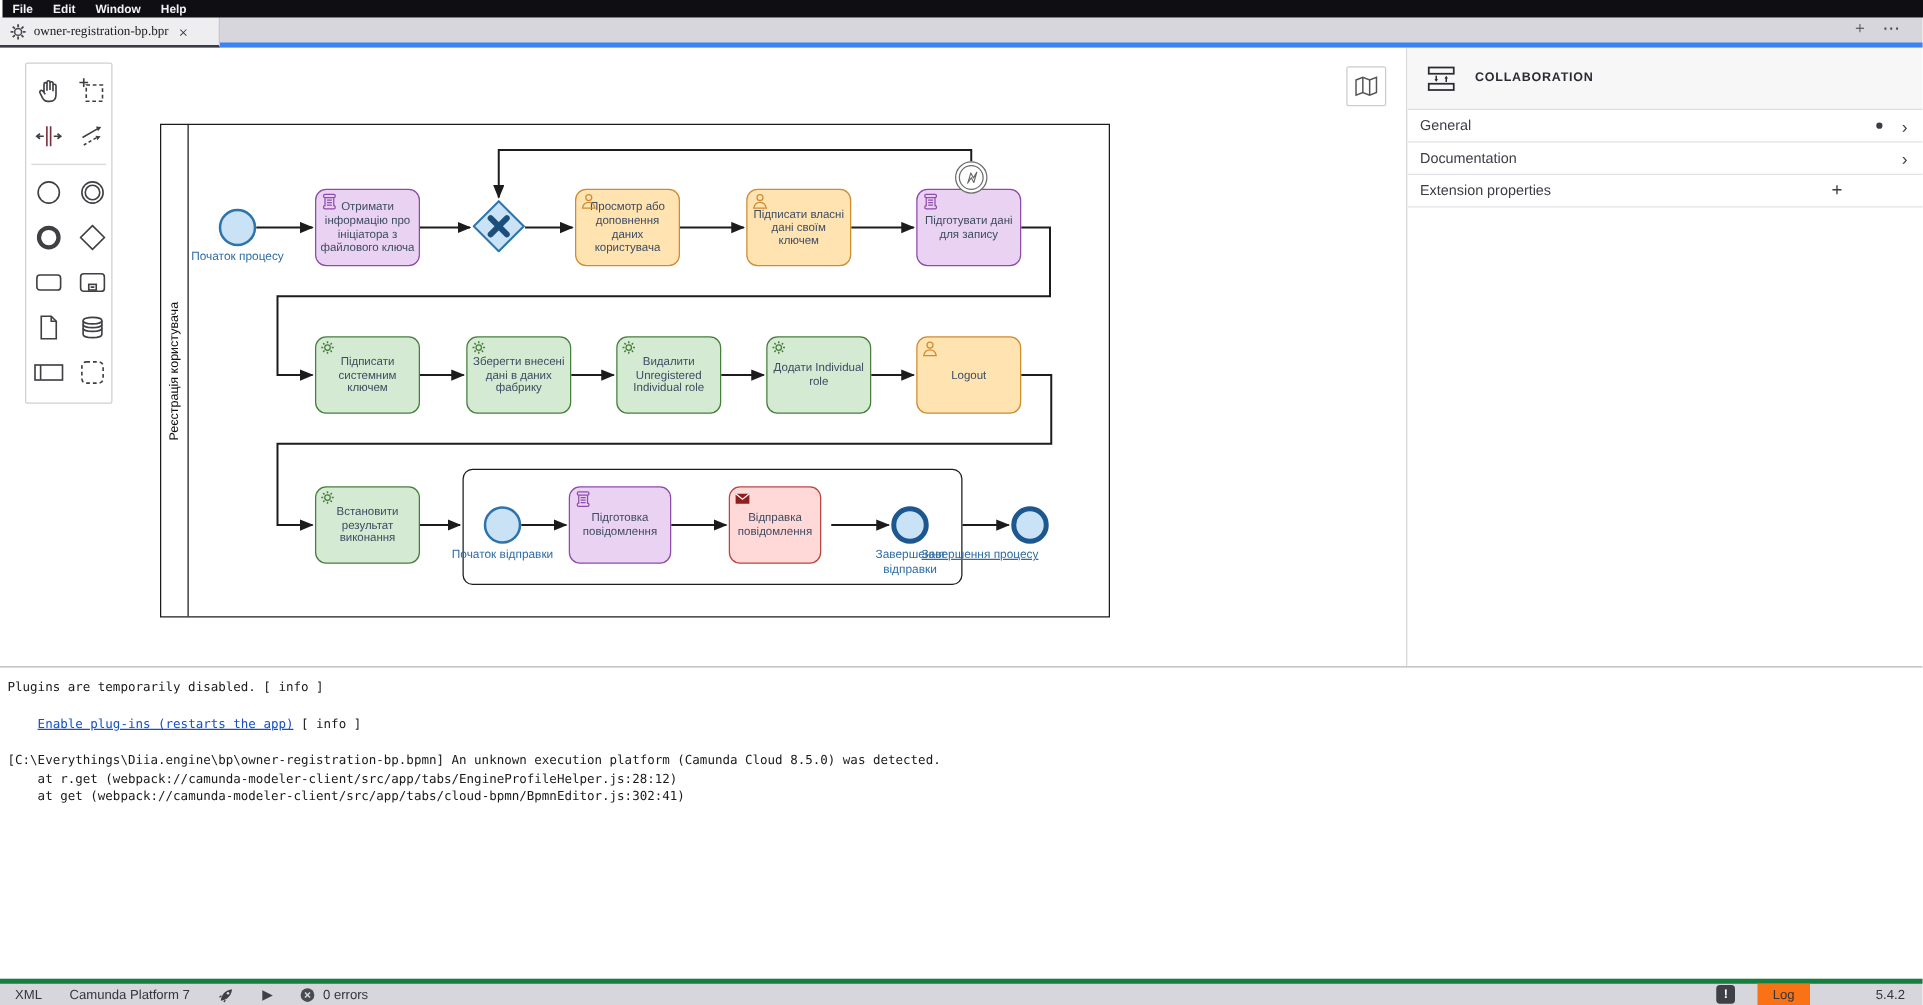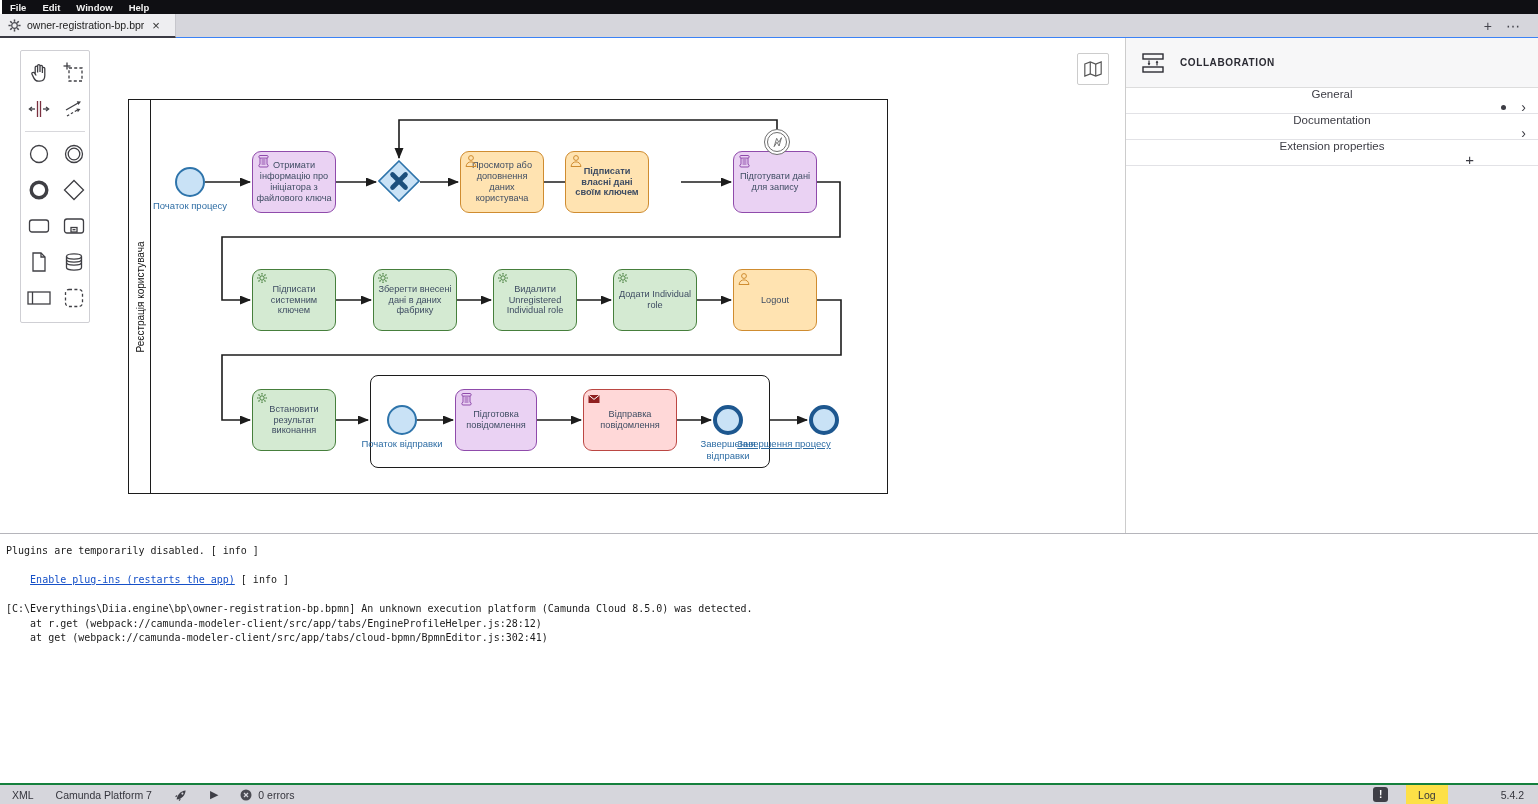--- a/index.html
+++ b/index.html
@@ -6,21 +6,21 @@
   html,body { width:1538px; height:804px; overflow:hidden; background:#fff;
     font-family:"Liberation Sans", sans-serif; }
 
   
   .menubar { position:absolute; left:2px; top:0; width:1538px; height:14px;
     background:#0f0f13; display:flex; align-items:center; gap:0; z-index:30; }
   .menu-item { color:#f2f2f2; font-size:9.5px; font-weight:600; padding:0 8px; cursor:default; }
 
   
   .tabbar { position:absolute; left:0; top:14px; width:1538px; height:24px;
-    background:#d6d6dc; border-bottom:1px solid #3b82f6; display:flex; z-index:29; }
+    background:#d6d6dc; border-bottom:4px solid #3b82f6; display:flex; z-index:29;font-family:Liberation Serif, serif; }
   .tab { width:176px; height:24px; background:#eeeef1; border-right:1px solid #c6c6cc;
     border-bottom:2px solid #3a3a44; display:flex; align-items:center; gap:6px; padding:0 8px; }
   .tab-title { font-size:10.5px; color:#222; white-space:nowrap; overflow:hidden; }
   .tab-close { font-size:13px; color:#333; line-height:1; margin-left:2px; cursor:pointer; }
   .tabbar-actions { margin-left:auto; display:flex; align-items:center; gap:14px; padding-right:18px; }
   .tabbar-btn { font-size:14px; color:#44444c; line-height:1; cursor:pointer; }
 
   
   .main { position:absolute; left:0; top:38px; width:1538px; height:495px; }
   .canvas { position:absolute; left:0; top:0; width:1126px; height:495px; background:#fff;
@@ -75,46 +75,46 @@
   .boundary-inner { position:absolute; inset:2px; border-radius:50%; border:1px solid #6e6e6e; }
 
   .connections { position:absolute; left:0; top:0; width:1126px; height:495px; z-index:2; }
 
   
   .props { position:absolute; left:1126px; top:0; width:412px; height:495px; background:#fff; }
   .props-header { height:50px; background:#f7f7f8; border-bottom:1px solid #ddd;
     display:flex; align-items:center; gap:14px; padding:0 14px; }
   .props-header-title { font-size:10px; font-weight:bold; letter-spacing:.6px; color:#2b2b33; }
   .props-row { height:26px; border-bottom:1px solid #e2e2e6; display:flex;
-    align-items:center; padding:0 10px; cursor:pointer;flex-direction:column; }
+    align-items:center; padding:0 10px; cursor:pointer; }
   .props-row-label { font-size:11.5px; color:#3c3c44; }
   .props-right { margin-left:auto; display:flex; align-items:center; gap:15px; padding-right:2px; }
   .props-dot { width:5px; height:5px; border-radius:50%; background:#3c3c44; }
   .props-chevron { font-size:14px; color:#3c3c44; line-height:1; }
   .props-plus { font-size:15px; color:#3c3c44; line-height:1; margin-right:52px; }
 
   
   .log-panel { position:absolute; left:0; top:533px; width:1538px; height:250px;
     background:#fff; border-top:1px solid #b5b5bb; padding:10px 0 0 6px;
     font-family:"DejaVu Sans Mono", monospace; font-size:10px; color:#1a1a1a; }
   .log-line { white-space:pre-wrap; line-height:14.5px; }
   .log-link { color:#1550c8; text-decoration:underline; cursor:pointer; }
 
   
   .statusbar { position:absolute; left:0; top:783px; width:1538px; height:21px;
-    background:#d6d6dc; border-top:2px solid #15803d; display:flex; align-items:center;
+    background:#d6d6dc; border-top:4px solid #15803d; display:flex; align-items:center;
     font-size:10.5px; color:#35353d; z-index:30; }
   .sb-left { display:flex; align-items:center; gap:22px; padding-left:12px; }
   .sb-item { display:flex; align-items:center; gap:6px; cursor:pointer; }
   .sb-right { margin-left:auto; display:flex; align-items:center; height:100%; }
   .sb-feedback { width:15px; height:15px; border-radius:3px; background:#3f3f47; color:#fff;
     font-size:10px; font-weight:bold; display:flex; align-items:center; justify-content:center;
     margin-right:18px; cursor:pointer; }
   .sb-log { height:100%; display:flex; align-items:center; padding:0 12px;
-    background:#fde047; cursor:pointer; }
+    background:#f97316; cursor:pointer; }
   .sb-version { padding:0 14px;margin-left:39px; }
   .play-glyph { font-size:11px; color:#3f3f47; }
 </style>
 </head>
 <body>
 
 <div class="menubar">
   <span class="menu-item">File</span>
   <span class="menu-item">Edit</span>
   <span class="menu-item">Window</span>
@@ -309,21 +309,21 @@
     </svg>
 
     <div class="task orange" style="left:460px; top:113px;">
       <svg class="node-icon" viewBox="0 0 14 14">
         <circle cx="7" cy="4" r="2.4" fill="none" stroke="#cf8c30" stroke-width="1"></circle>
         <path d="M2 12.5c.6-3.4 2.6-4.6 5-4.6s4.4 1.2 5 4.6z" fill="none" stroke="#cf8c30" stroke-width="1"></path>
       </svg>
       <span>Просмотр або доповнення даних користувача</span>
     </div>
 
-    <div class="task orange" style="left:565px; top:113px;font-weight:bold;">
+    <div class="task orange" style="left:597px; top:113px;">
       <svg class="node-icon" viewBox="0 0 14 14">
         <circle cx="7" cy="4" r="2.4" fill="none" stroke="#cf8c30" stroke-width="1"></circle>
         <path d="M2 12.5c.6-3.4 2.6-4.6 5-4.6s4.4 1.2 5 4.6z" fill="none" stroke="#cf8c30" stroke-width="1"></path>
       </svg>
       <span>Підписати власні дані своїм ключем</span>
     </div>
 
     <div class="task purple" style="left:733px; top:113px;">
       <svg class="node-icon" viewBox="0 0 14 14">
         <path d="M4 1.5c-1.6 0-1.6 2.6 0 2.6h7c1.6 0 1.6-2.6 0-2.6zM4 4.1v6.3c-1.6 0-1.6 2.6 0 2.6h7c1.6 0 1.6-2.6 0-2.6V4.1" fill="none" stroke="#8f4bab" stroke-width="1"></path>
@@ -440,21 +440,21 @@
     <div class="task purple" style="left:455px; top:351px; width:82px;">
       <svg class="node-icon" viewBox="0 0 14 14">
         <path d="M4 1.5c-1.6 0-1.6 2.6 0 2.6h7c1.6 0 1.6-2.6 0-2.6zM4 4.1v6.3c-1.6 0-1.6 2.6 0 2.6h7c1.6 0 1.6-2.6 0-2.6V4.1" fill="none" stroke="#8f4bab" stroke-width="1"></path>
         <line x1="5.5" y1="6" x2="9.5" y2="6" stroke="#8f4bab"></line>
           <line x1="5.5" y1="8" x2="9.5" y2="8" stroke="#8f4bab"></line>
           <line x1="5.5" y1="10" x2="9.5" y2="10" stroke="#8f4bab"></line>
       </svg>
       <span>Підготовка повідомлення</span>
     </div>
 
-    <div class="task red" style="left:583px; top:351px; width:94px;">
+    <div class="task red" style="left:583px; top:351px; width:74px;">
       <svg class="node-icon" viewBox="0 0 14 14">
         <rect x="1.5" y="3" width="11" height="8" fill="#8f1f1f"></rect>
         <path d="M1.5 3l5.5 4.4L12.5 3" fill="none" stroke="#fff" stroke-width="1"></path>
       </svg>
       <span>Відправка повідомлення</span>
     </div>
 
     <div class="event end" style="left:713px; top:367px;"></div>
     <div class="event-label" style="left:678px; top:400px;">Завершення відправки</div>
 

